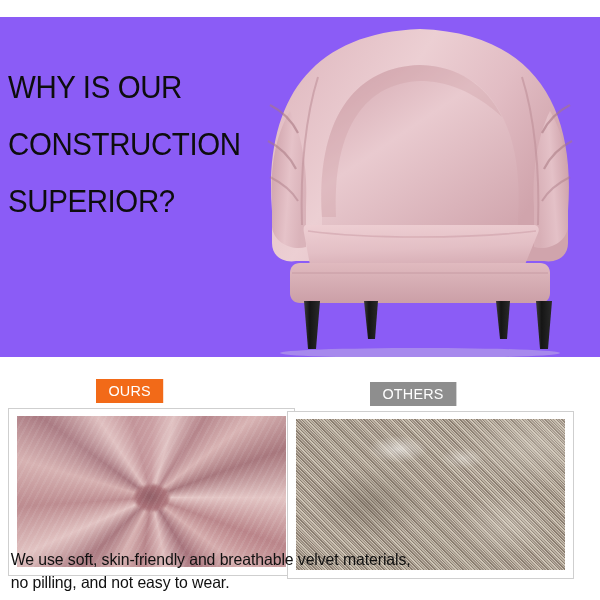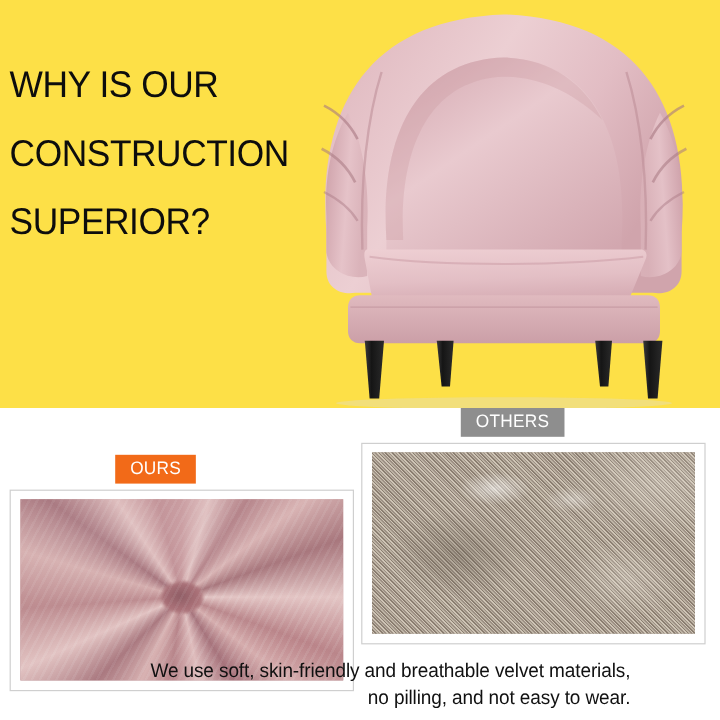--- a/index.html
+++ b/index.html
@@ -11,23 +11,23 @@
     width: 600px;
     height: 600px;
     position: relative;
     overflow: hidden;
     font-family: "Liberation Sans", sans-serif;
   }
 
   
   #hero {
     position: absolute;
-    left: 0; top: 0;
+    left: 0; top: 17px;
     width: 600px; height: 340px;
-    background: #fde047;
+    background: #8b5cf6;
   }
 
   
   #headline {
     position: absolute;
     left: 8px; top: 42px;
     width: 250px;
   }
   .headline-line {
     font-family: "Liberation Sans", sans-serif;
@@ -54,21 +54,21 @@
     left: 0; top: 340px;
     width: 600px; height: 205px;
   }
 
   .col {
     position: absolute;
     top: 0;
     width: 287px;
   }
   .col.left  { left: 8px; margin-top: 39px; }
-  .col.right { left: 301px; }
+  .col.right { left: 287px; margin-top: 42px; }
 
   .badge {
     display: inline-block;
     color: #ffffff;
     font-family: "Liberation Sans", sans-serif;
     font-size: 15px;
     line-height: 21px;
     padding: 1px 13px 2px 13px;
     letter-spacing: 0.2px;
     transform: scaleX(0.96);
@@ -148,21 +148,21 @@
       radial-gradient(ellipse 30% 34% at 27% 56%, rgba(92,82,70,0.30), rgba(92,82,70,0) 72%),
       radial-gradient(ellipse 26% 30% at 78% 70%, rgba(238,233,224,0.28), rgba(238,233,224,0) 72%),
       radial-gradient(ellipse 40% 40% at 88% 18%, rgba(236,231,222,0.30), rgba(236,231,222,0) 74%);
   }
 
   
   #caption {
     position: absolute;
     left: 0; top: 548px;
     width: 536px;
-    text-align: right;
+    text-align: left;
   }
   .caption-line {
     font-family: "Liberation Sans", sans-serif;
     font-size: 16.5px;
     line-height: 23px;
     color: #101010;
     letter-spacing: -0.1px;
     transform: scaleX(0.96);
   }
 </style>

